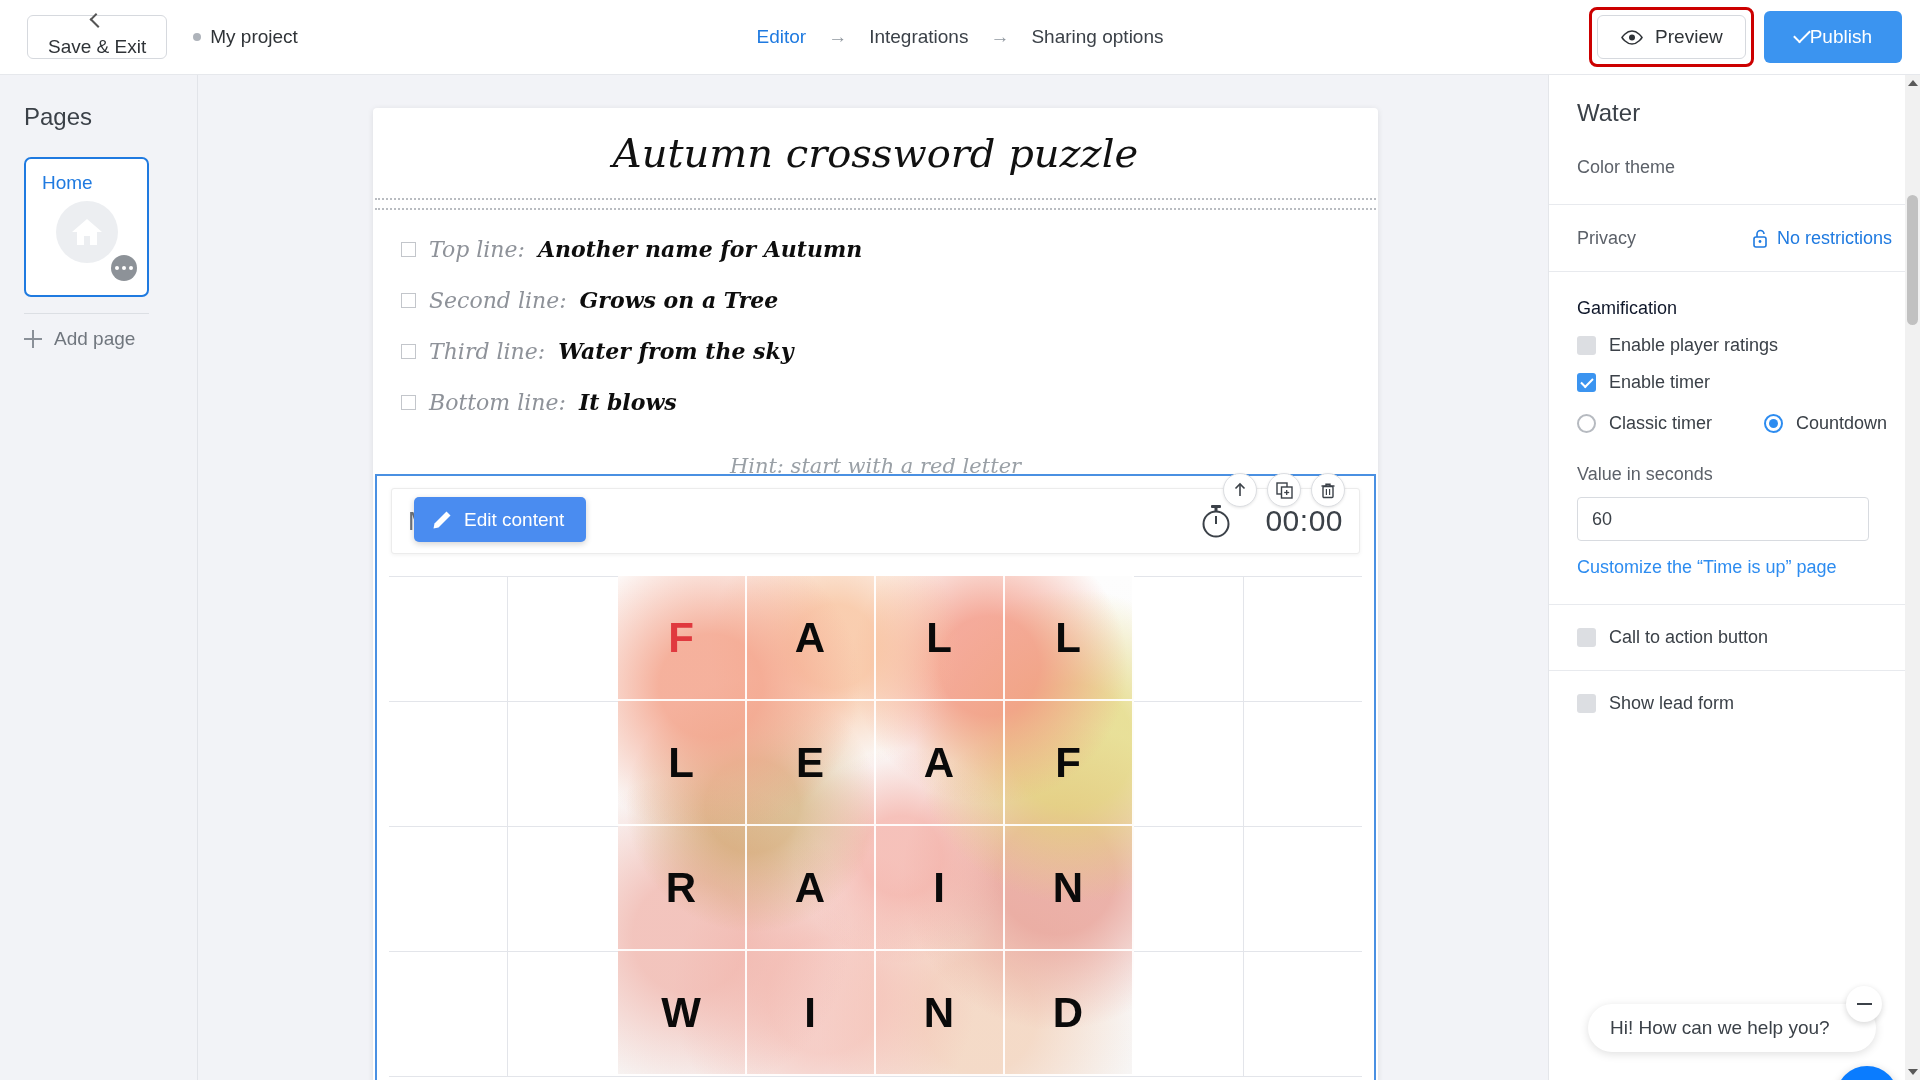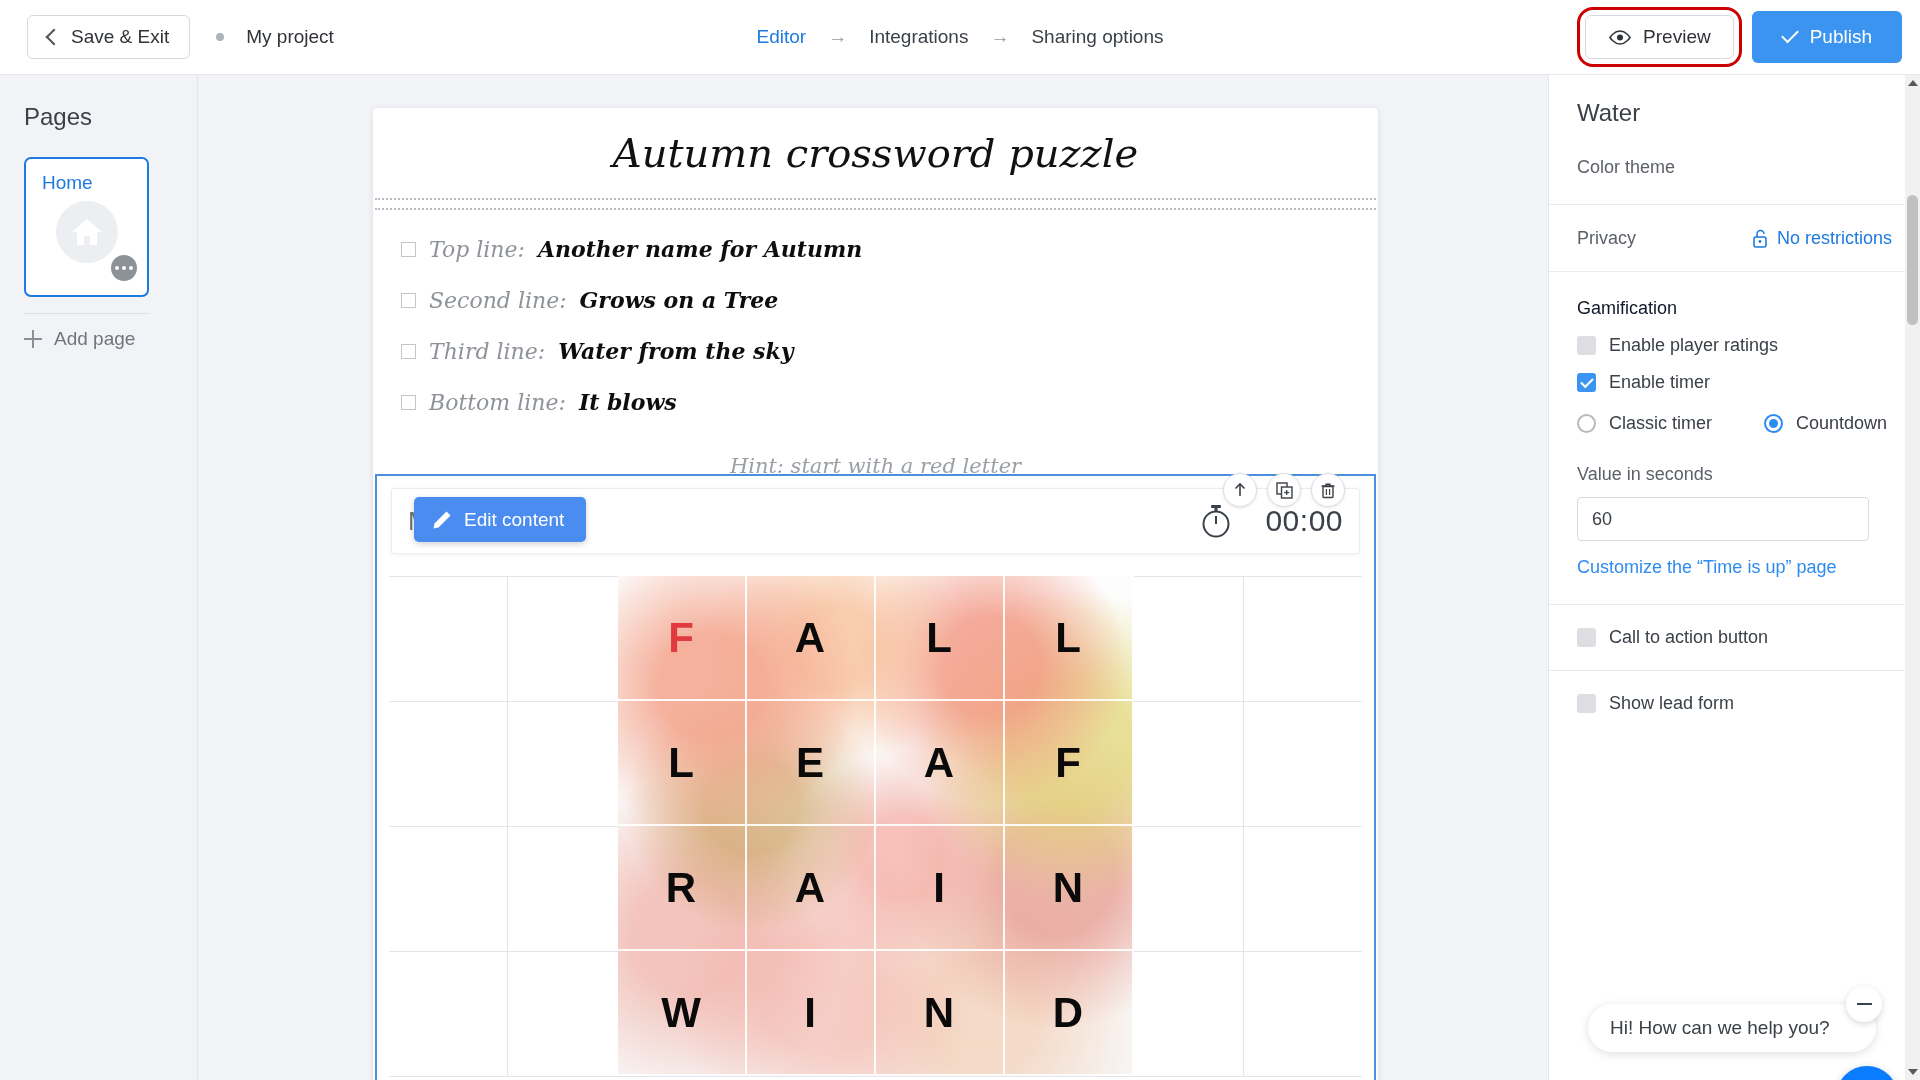--- a/index.html
+++ b/index.html
@@ -14,46 +14,46 @@
   
   .topbar {
     position: absolute; top: 0; left: 0; width: 1920px; height: 75px;
     background: #ffffff; border-bottom: 1px solid #e6e8ec;
     display: flex; align-items: center; z-index: 40;
   }
   .save-exit {
     margin-left: 27px; height: 44px; padding: 0 20px;
     border: 1px solid #d6d9de; border-radius: 6px; background: #fff;
     display: flex; align-items: center; gap: 11px;
-    font-size: 19px; color: #2f3337; cursor: pointer;
+    font-size: 19px; color: #2f3337; cursor: pointer; flex-direction: column;
   }
   .chev-left { width: 12px; height: 12px; border-left: 2px solid #555; border-bottom: 2px solid #555;
     transform: rotate(45deg); display: inline-block; }
-  .proj { margin-left: 26px; display: flex; align-items: center; gap: 22px; font-size: 19px; color: #2f3337; }
+  .proj { margin-left: 26px; display: flex; align-items: center; gap: 9px; font-size: 19px; color: #2f3337; }
   .proj-dot { width: 8px; height: 8px; border-radius: 50%; background: #aeb3ba; }
 
   .breadcrumb {
     position: absolute; left: 50%; transform: translateX(-50%);
     display: flex; align-items: center; gap: 22px; font-size: 19px;
   }
   .bc-item { color: #3b4148; cursor: pointer; white-space: nowrap; }
   .bc-item.active { color: #1f7ae0; }
   .bc-arrow { color: #8f969e; font-size: 19px; }
 
   .topbar-right {
     position: absolute; right: 18px; display: flex; align-items: center; gap: 10px;
   }
-  .preview-wrap { padding: 5px; border: 3px solid #cc0000; border-radius: 16px; display: flex; }
+  .preview-wrap { padding: 5px; border: 3px solid #cc0000; border-radius: 8px; display: flex; }
   .btn-preview {
     height: 44px; padding: 0 22px; border: 1px solid #d6d9de; border-radius: 6px; background: #fff;
     display: flex; align-items: center; gap: 11px; font-size: 19px; color: #2f3337; cursor: pointer;
   }
   .btn-publish {
     height: 52px; padding: 0 30px; border: none; border-radius: 6px; background: #3b94f0;
-    display: flex; align-items: center; gap: 12px; font-size: 19px; color: #fff; cursor: pointer;
+    display: flex; align-items: center; gap: 0; font-size: 19px; color: #fff; cursor: pointer;
   }
   .check-ic { width: 16px; height: 9px; border-left: 2.5px solid #fff; border-bottom: 2.5px solid #fff;
     transform: rotate(-45deg); margin-top: -5px; }
 
   
   .left-side {
     position: absolute; top: 75px; left: 0; width: 198px; height: 1005px;
     background: #f2f3f7; border-right: 1px solid #e2e4e9;
   }
   .pages-title { margin: 28px 0 0 24px; font-size: 24px; color: #3b4148; }

